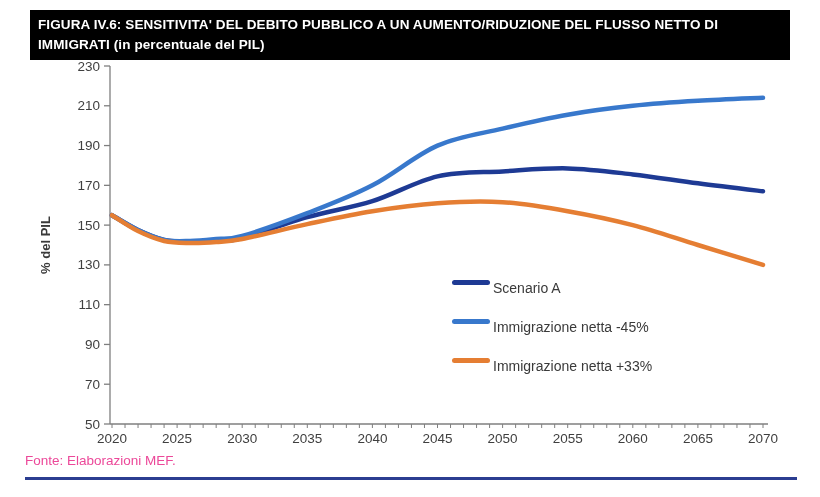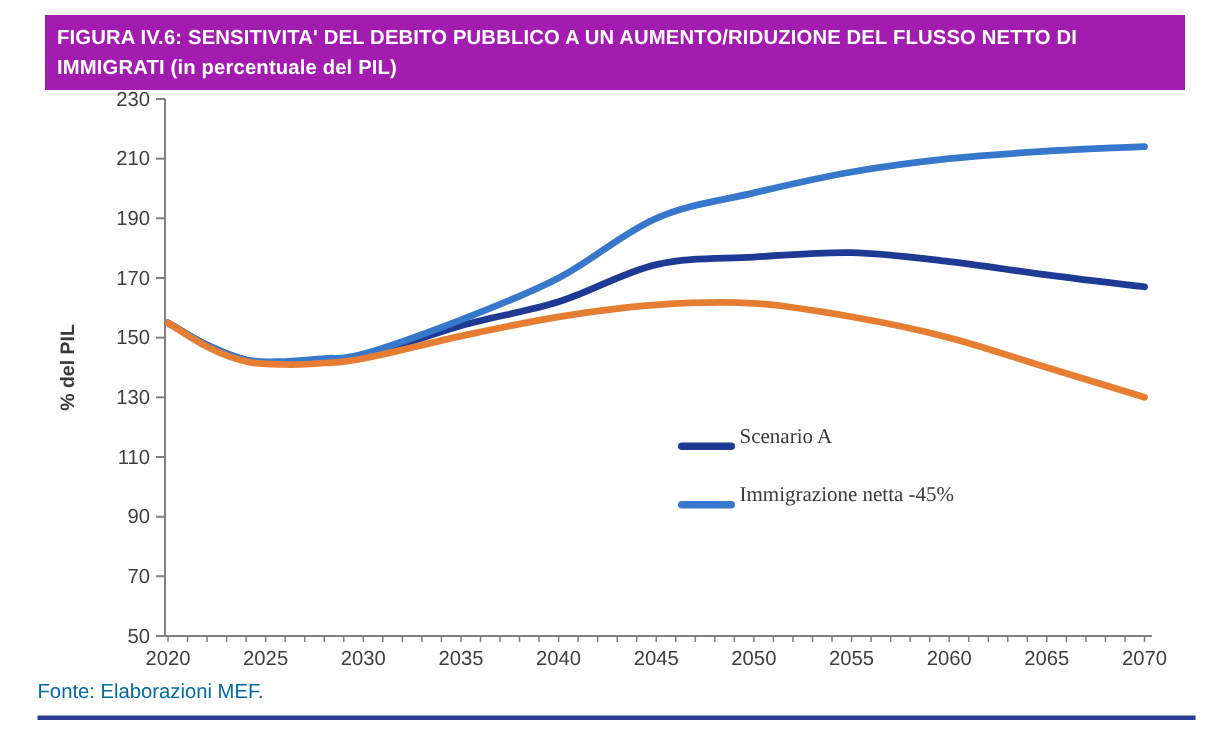--- a/index.html
+++ b/index.html
@@ -2,33 +2,33 @@
 <html><head>
 <meta charset="utf-8">
 <style>
   html,body{margin:0;padding:0;background:#fff;}
   .page{
     position:relative;width:820px;height:497px;background:#ffffff;overflow:hidden;
     font-family:"Liberation Sans", sans-serif;
   }
   .title-bar{
     position:absolute;left:30px;top:10px;width:760px;box-sizing:border-box;
-    background:#a21caf;color:#ffffff;padding:5px 10px 6px 8px;
+    background:#000000;color:#ffffff;padding:5px 10px 6px 8px;
     font-size:13.5px;font-weight:bold;line-height:1.45;letter-spacing:0.1px;
   }
   .chart-svg{position:absolute;left:0;top:0;width:820px;height:497px;}
   .y-axis-title{
     position:absolute;left:45px;top:245px;transform:translate(-50%,-50%) rotate(-90deg);
     font-size:13px;font-weight:bold;color:#3A3A3A;white-space:nowrap;
   }
   .legend{position:absolute;left:452px;top:280px;}
-  .legend-row{display:flex;align-items:flex-end;height:20px;margin-bottom:19px;font-family:Liberation Serif, serif;}
+  .legend-row{display:flex;align-items:flex-start;height:20px;margin-bottom:19px;}
   .legend-swatch{display:inline-block;width:38px;height:5px;border-radius:3px;margin-right:3px;flex:0 0 auto;}
   .legend-label{font-size:14px;color:#3A3A3A;white-space:nowrap;}
-  .source-note{position:absolute;left:25px;top:453px;font-size:13.5px;color:#0369a1;}
+  .source-note{position:absolute;left:25px;top:453px;font-size:13.5px;color:#ec4899;}
   .bottom-rule{position:absolute;left:25px;top:477px;width:772px;height:3px;background:#2B3D91;}
 </style>
 </head>
 <body>
 
 <div class="page">
 
   <div class="title-bar">
     <span>FIGURA IV.6: SENSITIVITA' DEL DEBITO PUBBLICO A UN AUMENTO/RIDUZIONE DEL FLUSSO NETTO DI IMMIGRATI (in percentuale del PIL)</span>
   </div>
@@ -127,18 +127,22 @@
 
   <div class="legend">
     <div class="legend-row">
       <span class="legend-swatch" style="background: rgb(30, 58, 148);"></span>
       <span class="legend-label">Scenario A</span>
     </div>
     <div class="legend-row">
       <span class="legend-swatch" style="background: rgb(56, 120, 204);"></span>
       <span class="legend-label">Immigrazione netta -45%</span>
     </div>
+    <div class="legend-row">
+      <span class="legend-swatch" style="background: rgb(229, 126, 51);"></span>
+      <span class="legend-label">Immigrazione netta +33%</span>
+    </div>
   </div>
 
   <div class="source-note">Fonte: Elaborazioni MEF.</div>
   <div class="bottom-rule"></div>
 
 </div>
 
 </body></html>

